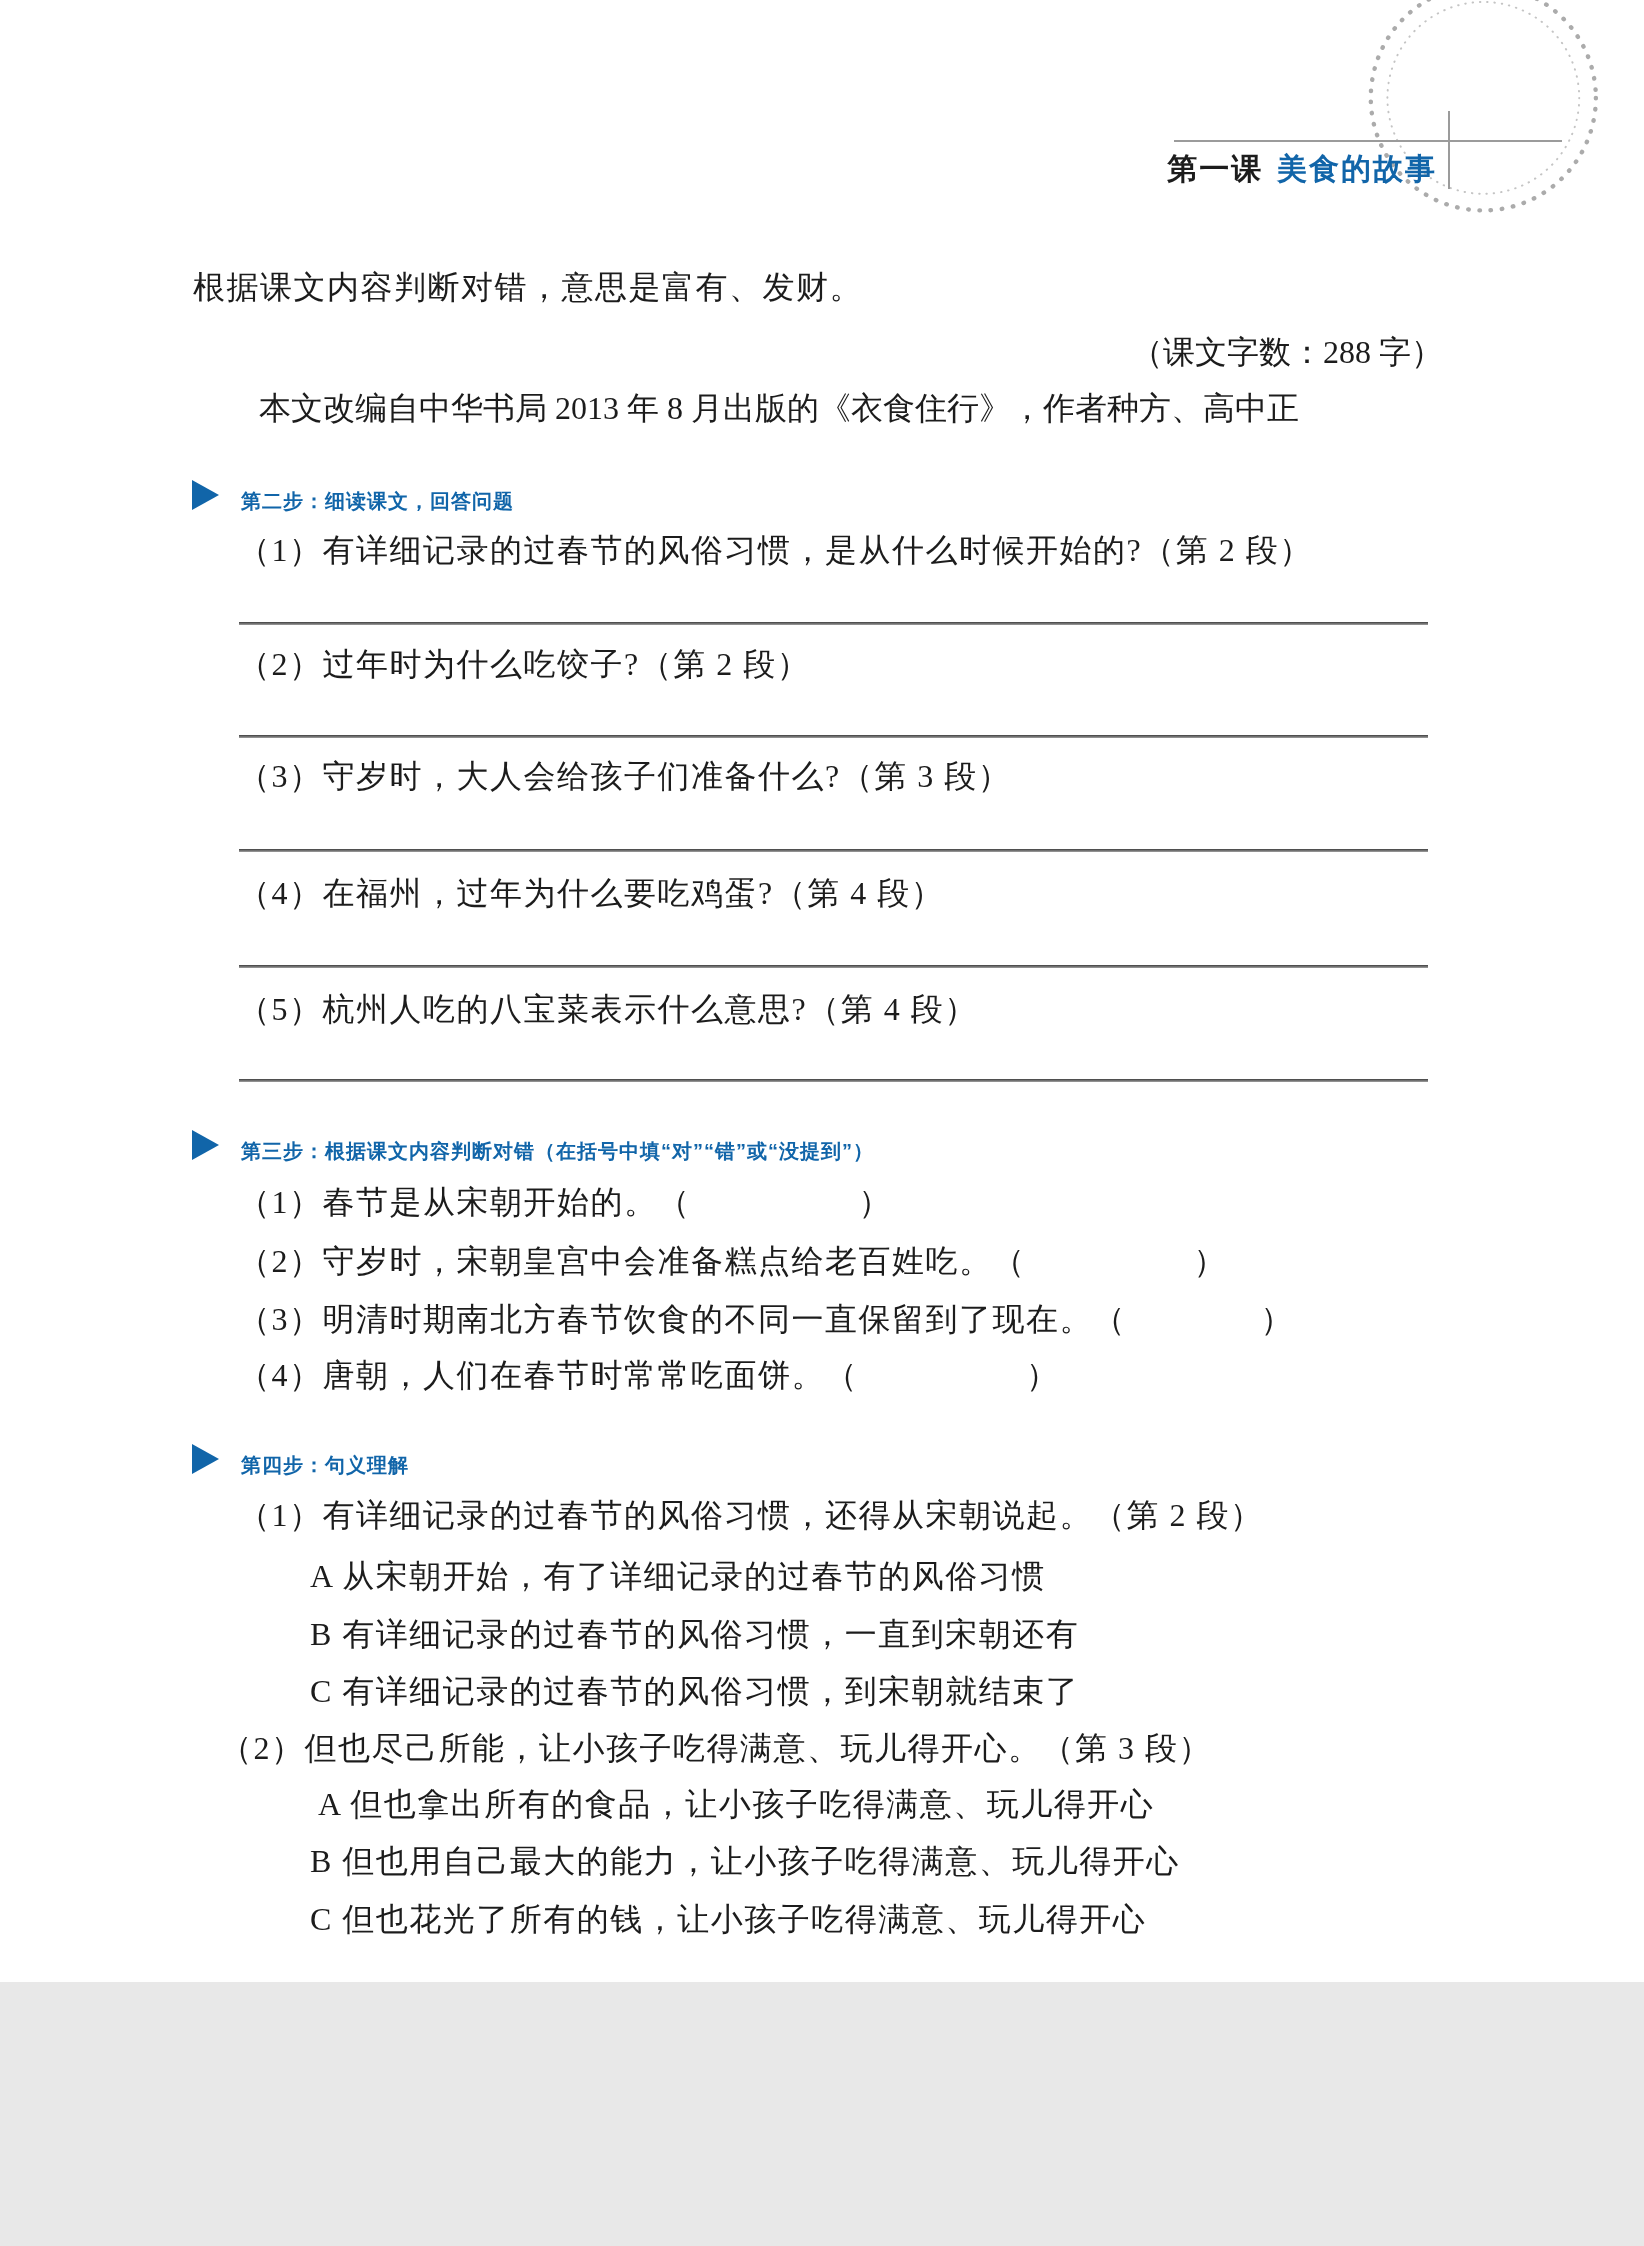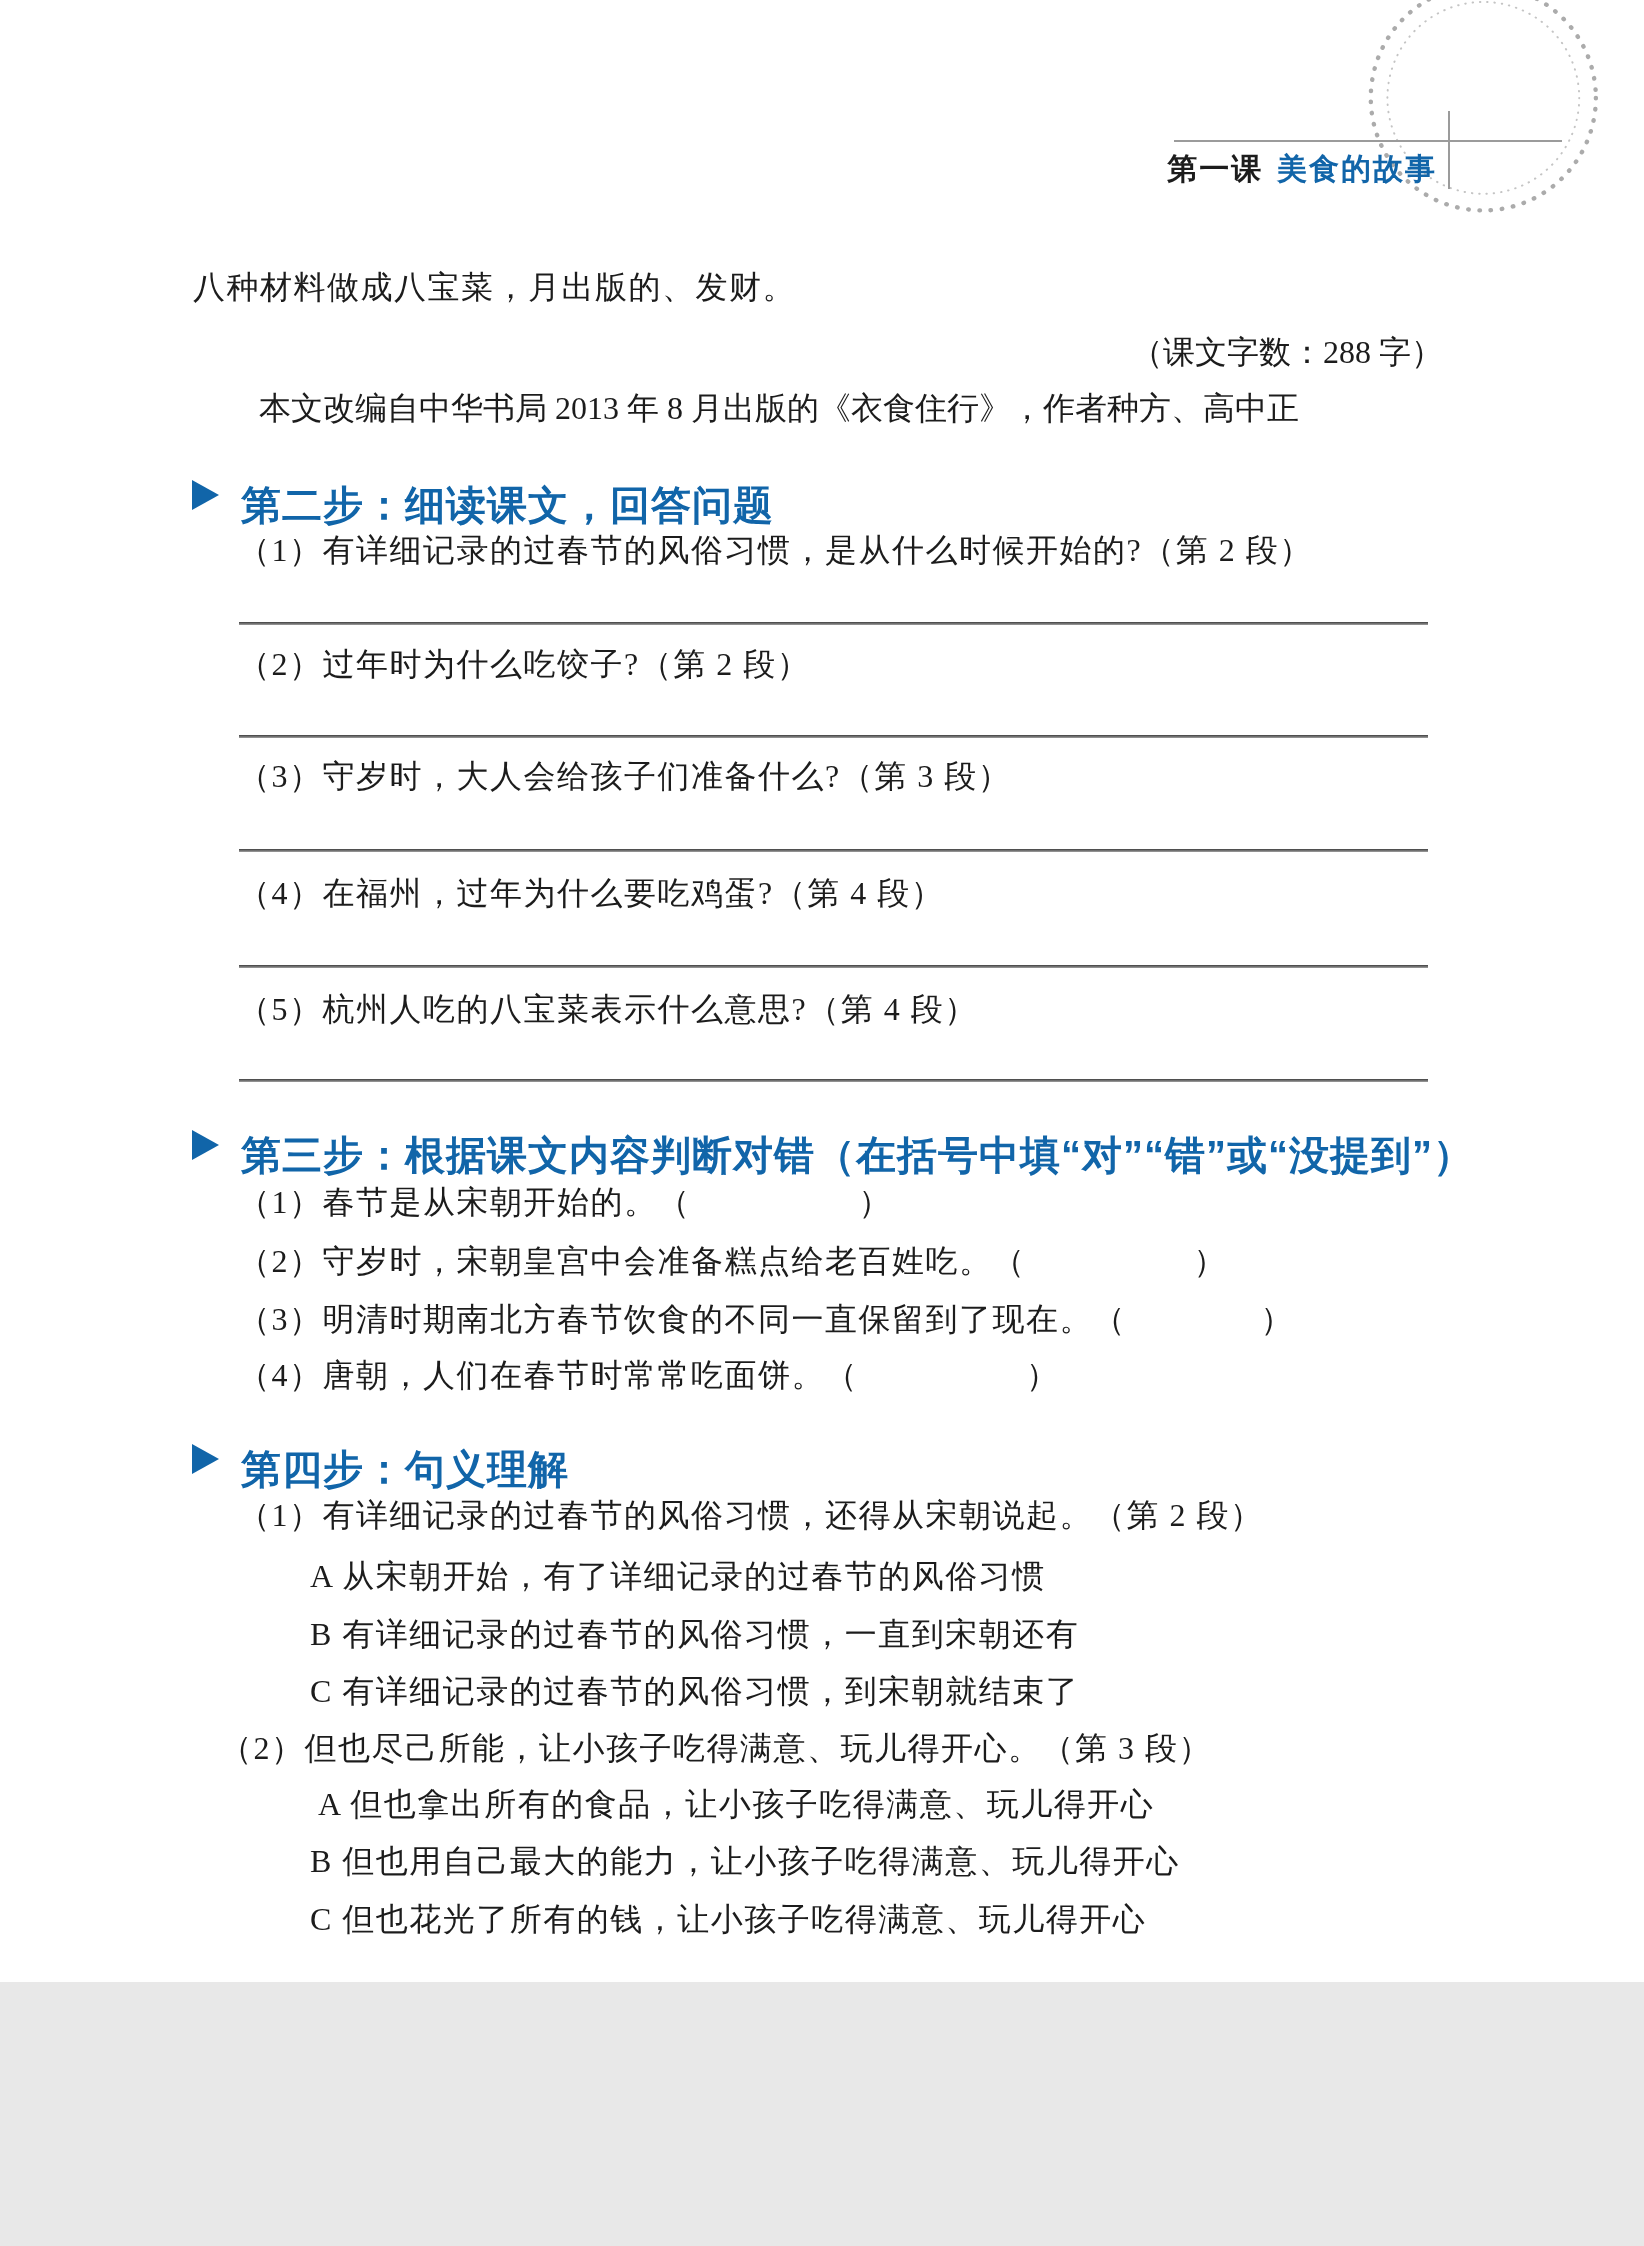--- a/index.html
+++ b/index.html
@@ -20,21 +20,21 @@
   }
   .song{
     font-family:"Liberation Serif","DejaVu Serif",serif;
     font-size:32px;line-height:1.15;white-space:nowrap;
   }
   .hei{
     font-family:"Liberation Sans","DejaVu Sans",sans-serif;
     font-weight:bold;white-space:nowrap;
   }
   .section-title{
-    font-size:40px;color:var(--accent);letter-spacing:1px;
+    font-size:20px;color:var(--accent);letter-spacing:1px;margin-top:10px;
   }
   .arrow{
     width:0;height:0;
     border-top:15.7px solid transparent;
     border-bottom:15.7px solid transparent;
     border-left:27.4px solid var(--accent);
   }
   .answer-line{
     height:2.9px;width:1189px;
     background:linear-gradient(to bottom,#3f3f3f,#a0a0a0);
@@ -54,21 +54,21 @@
     <circle cx="135" cy="100" r="115" fill="none" stroke="#ababab" stroke-width="4.5" stroke-dasharray="0.5 11" stroke-linecap="round"></circle>
     <circle cx="135" cy="100" r="98" fill="none" stroke="#c4c4c4" stroke-width="2" stroke-dasharray="0.5 7" stroke-linecap="round"></circle>
   </svg>
   <div class="abs hline" style="left:1174px;top:140px;width:388px"></div>
   <div class="abs vline" style="left:1448px;top:111px;height:78px"></div>
 
   <div class="abs hei lesson-header" style="top:149px;right:208px">
     <span>第一课</span><span class="lesson-title">美食的故事</span>
   </div>
 
-  <div class="abs kai" style="left:193px;top:269px">八种材料做成八宝菜，月出版的、发财。</div>
+  <div class="abs kai" style="left:193px;top:269px">根据课文内容判断对错，意思是富有、发财。</div>
   <div class="abs song" style="right:202px;top:334px">（课文字数：288 字）</div>
   <div class="abs song" style="left:259px;top:390px">本文改编自中华书局 2013 年 8 月出版的《衣食住行》，作者种方、高中正</div>
 
   <div class="abs arrow" style="left:192px;top:480px"></div>
   <div class="abs hei section-title" style="left:241px;top:478px">第二步：细读课文，回答问题</div>
 
   <div class="abs kai" style="left:238px;top:532px">（1）有详细记录的过春节的风俗习惯，是从什么时候开始的?（第 2 段）</div>
   <div class="abs answer-line" style="left:239px;top:622px"></div>
 
   <div class="abs kai" style="left:238px;top:646px">（2）过年时为什么吃饺子?（第 2 段）</div>

